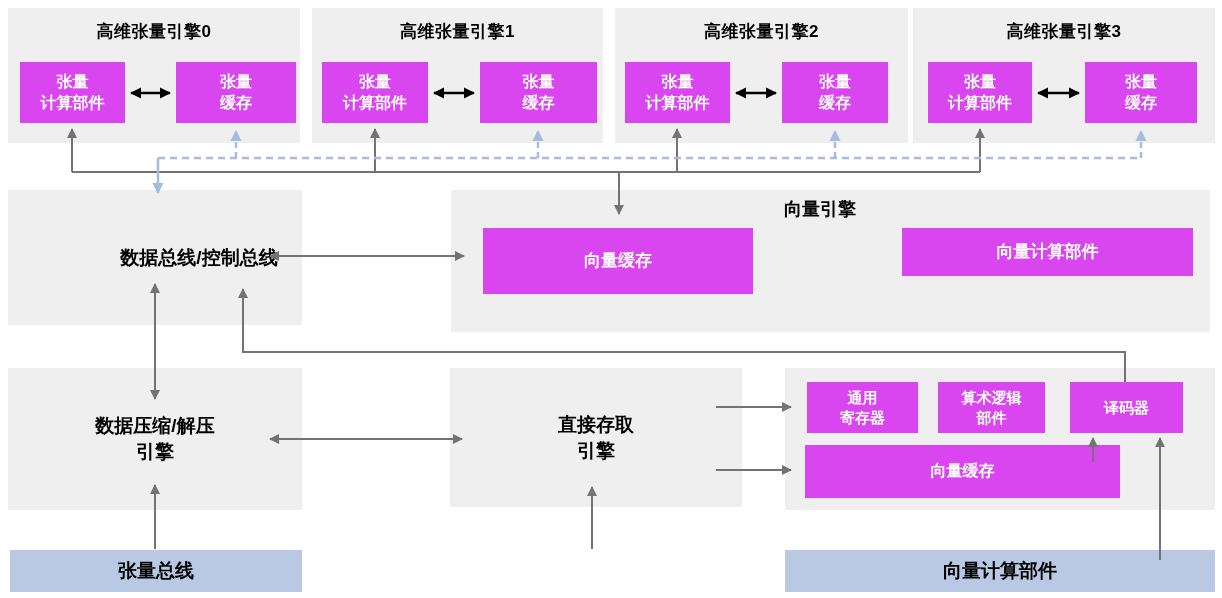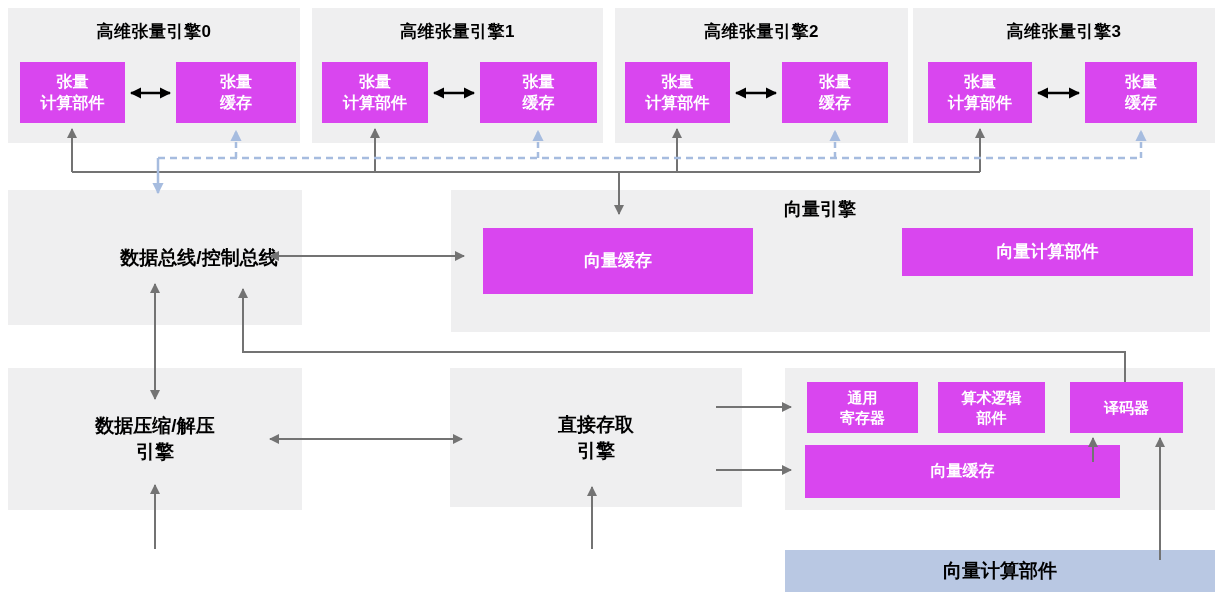--- a/index.html
+++ b/index.html
@@ -83,20 +83,21 @@
 引擎</div>
 
   <div class="panel" style="left:785px;top:368px;width:430px;height:142px;"></div>
   <div class="bluebox fs15" style="left:807px;top:382px;width:111px;height:51px;">通用
 寄存器</div>
   <div class="bluebox fs15" style="left:938px;top:382px;width:107px;height:51px;">算术逻辑
 部件</div>
   <div class="bluebox fs15" style="left:1070px;top:382px;width:113px;height:51px;">译码器</div>
   <div class="bluebox fs16" style="left:805px;top:445px;width:315px;height:53px;">向量缓存</div>
 
+  <div class="bar" style="left:10px;width:292px;">张量总线</div>
   <div class="bar" style="left:785px;width:430px;">向量计算部件</div>
 
   <svg class="overlay" width="1222" height="598" viewBox="0 0 1222 598">
     <defs>
       <marker id="ah-g" viewBox="0 0 10 10" refX="9" refY="5" markerWidth="5" markerHeight="5" orient="auto-start-reverse">
         <path d="M0,0 L10,5 L0,10 z" fill="#737373"></path>
       </marker>
       <marker id="ah-b" viewBox="0 0 10 10" refX="9" refY="5" markerWidth="4.5" markerHeight="4.5" orient="auto-start-reverse">
         <path d="M0,0 L10,5 L0,10 z" fill="#a6bcdf"></path>
       </marker>

